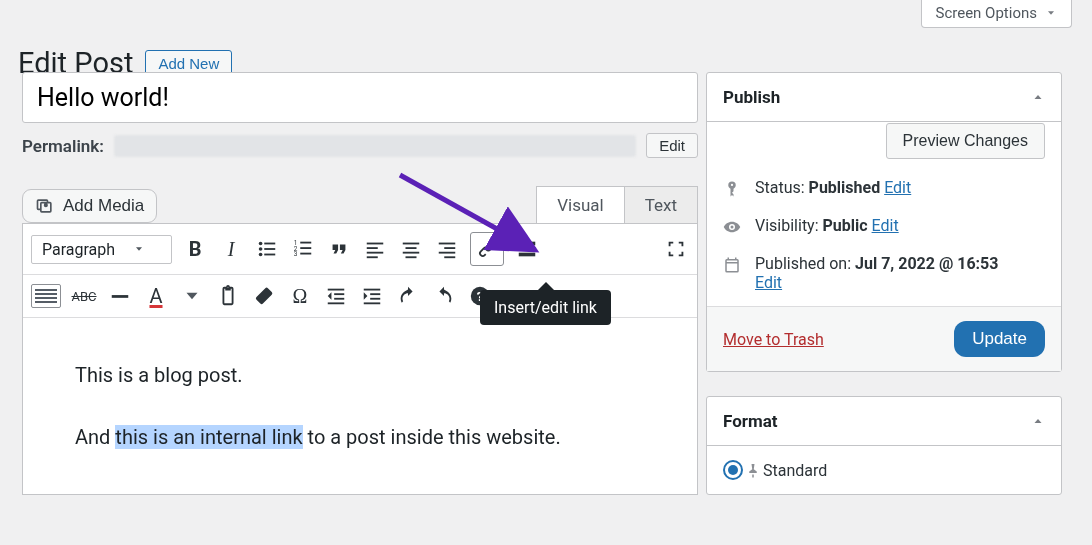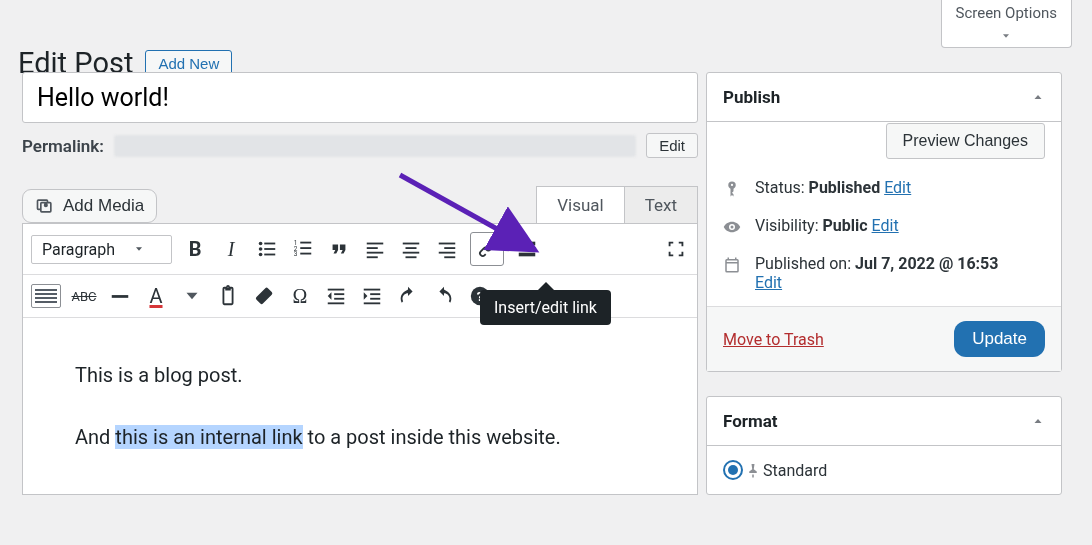--- a/index.html
+++ b/index.html
@@ -13,21 +13,21 @@
   }
   
   .screen-opts {
     position: absolute; top: 0; right: 20px;
     border: 1px solid #c3c4c7; border-top: none;
     background: #fff;
     padding: 4px 14px 5px;
     font-size: 15px;
     color: #50575e;
     border-radius: 0 0 4px 4px;
-    display: flex; align-items: center; gap: 8px; flex-direction: column;
+    display: flex; align-items: center; gap: 8px;
   }
   .screen-opts svg { fill:#787c82; }
   
   .page-head {
     position: absolute; top: 18px; left: 18px;
     display: flex; align-items: center; gap: 12px; margin-top: 28px;
   }
   .page-head h1 { font-size: 29px; font-weight: 400; }
   .btn-addnew {
     border: 1px solid #2271b1; color: #2271b1; background:#f6f7f7;

